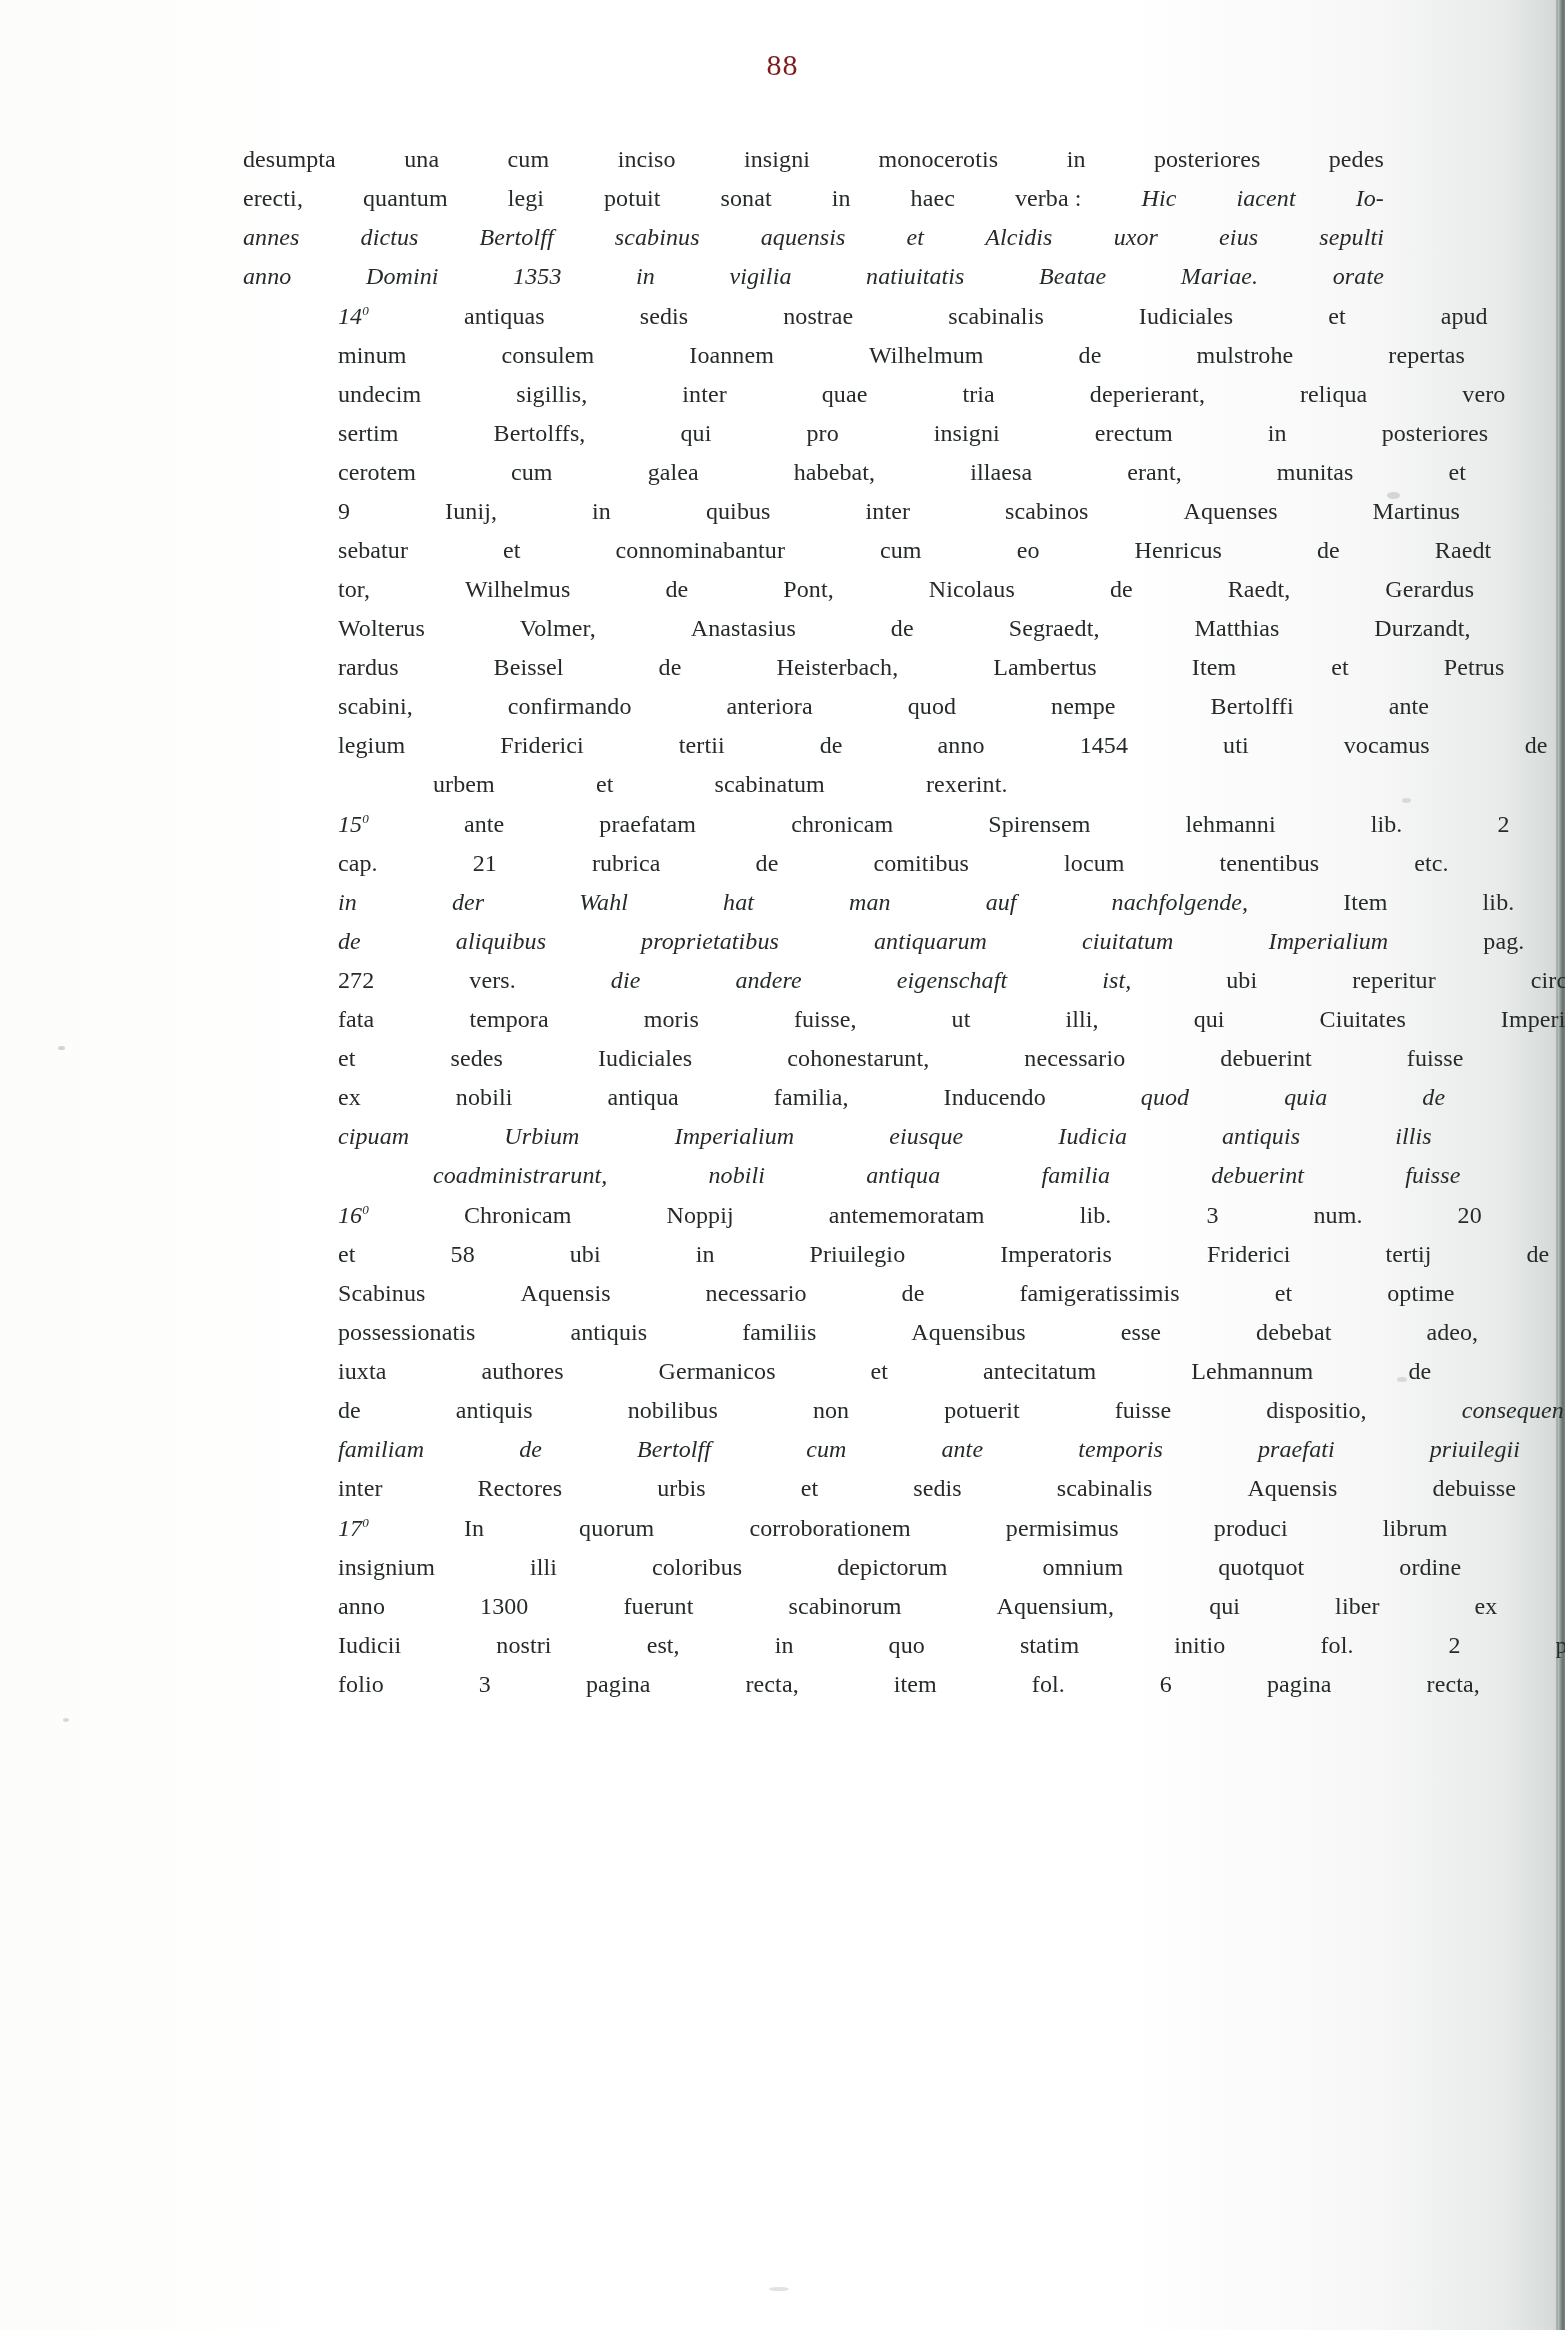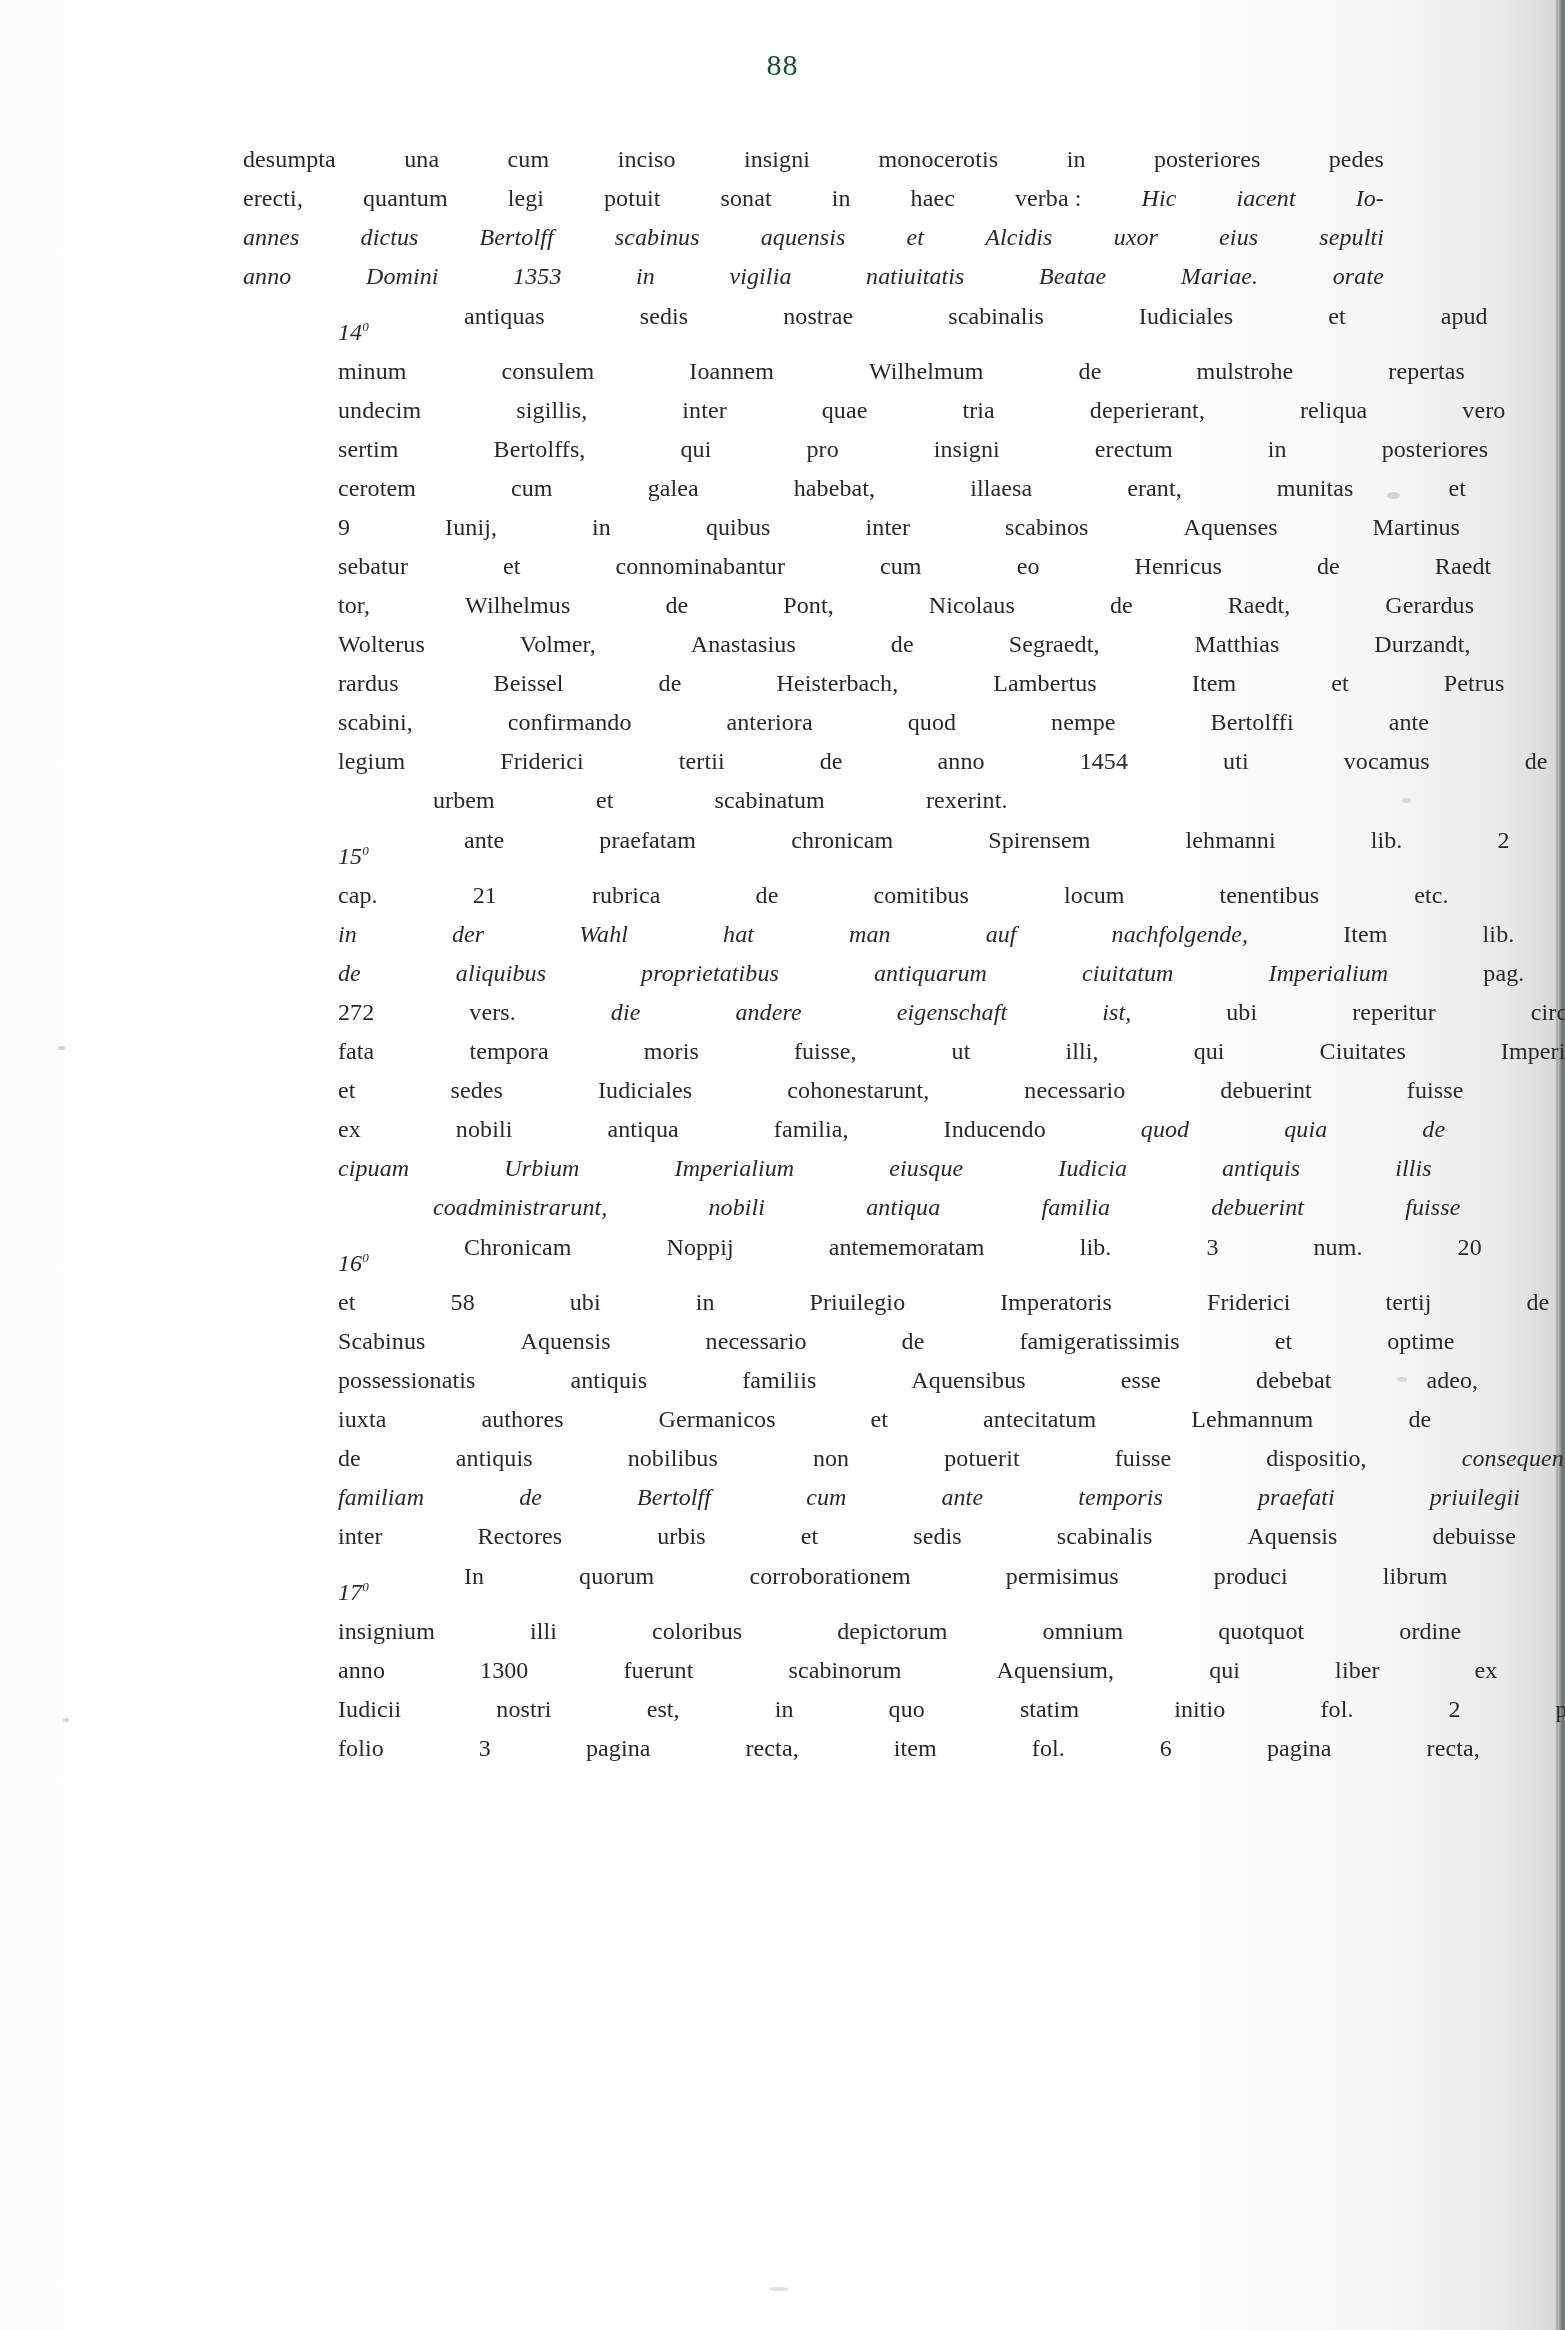--- a/index.html
+++ b/index.html
@@ -66,21 +66,21 @@
   }
 
   .page-number {
     position: absolute;
     top: 48px;
     left: 0;
     width: 1565px;
     text-align: center;
     font-size: 30px;
     letter-spacing: 1px;
-    color: #14532d;
+    color: #7f1d1d;
   }
 
   .textblock {
     position: absolute;
     left: 243px;
     top: 140px;
     width: 1141px;
   }
 
   .para {
@@ -108,21 +108,20 @@
   }
 
   .line.last { display: block; }
 
   .it {
     font-style: italic;
   }
 
   .num {
     font-style: italic;
-    margin-top: 16px;
   }
   .num sup {
     font-size: 0.55em;
     vertical-align: super;
     line-height: 0;
   }
 
   .w { display: inline-block; }
 </style>
 </head>

